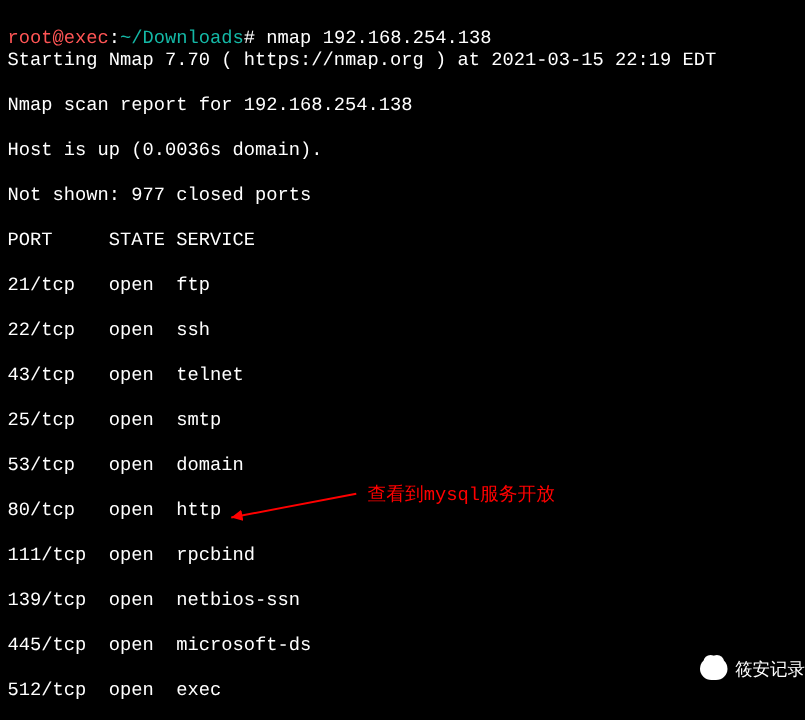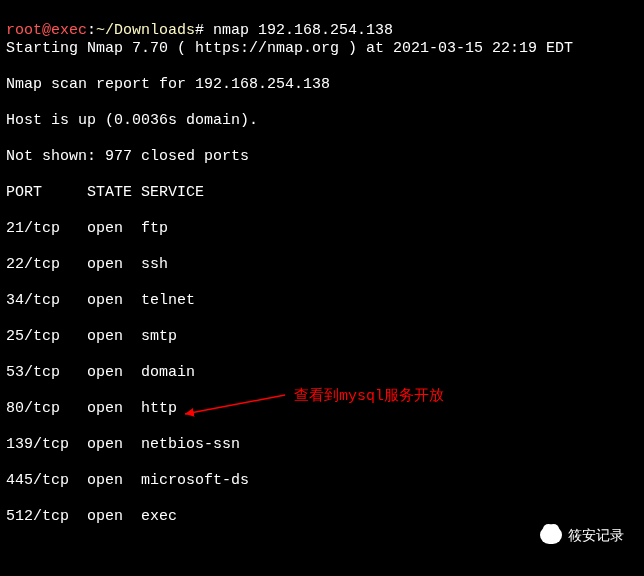--- a/index.html
+++ b/index.html
@@ -14,35 +14,35 @@
     color: #ffffff;
     overflow: hidden;
     position: relative;
   }
   .terminal {
     padding: 4px 6px;
     white-space: pre;
   }
   .prompt-user { color: #ff5555; }
   .prompt-sep  { color: #ffffff; }
-  .prompt-path { color: #fef9c3; }
+  .prompt-path { color: #14b8a6; }
   .prompt-sym  { color: #ffffff; }
   .cmd         { color: #ffffff; text-align: center; }
   .annotation {
     position: absolute;
     color: #ff0000;
     font-size: 15px;
   }
   .arrow {
     position: absolute;
     pointer-events: none;
   }
   .watermark {
     position: absolute;
-    right: 20px;
+    right: 0;
     bottom: 32px;
     display: flex;
     align-items: center;
     color: #ffffff;
     font-family: sans-serif;
     font-size: 14px;
     gap: 6px;
   }
   .wm-logo {
     width: 22px;
@@ -77,24 +77,25 @@
 
 <div class="terminal">
 <span class="prompt-user">root@exec</span><span class="prompt-sep">:</span><span class="prompt-path">~/Downloads</span><span class="prompt-sym">#</span> <span class="cmd">nmap 192.168.254.138</span>
 <div>Starting Nmap 7.70 ( https://nmap.org ) at 2021-03-15 22:19 EDT</div>
 <div>Nmap scan report for 192.168.254.138</div>
 <div>Host is up (0.0036s domain).</div>
 <div>Not shown: 977 closed ports</div>
 <div>PORT     STATE SERVICE</div>
 <div>21/tcp   open  ftp</div>
 <div>22/tcp   open  ssh</div>
-<div>34/tcp   open  telnet</div>
+<div>43/tcp   open  telnet</div>
 <div>25/tcp   open  smtp</div>
 <div>53/tcp   open  domain</div>
 <div>80/tcp   open  http</div>
+<div>111/tcp  open  rpcbind</div>
 <div>139/tcp  open  netbios-ssn</div>
 <div>445/tcp  open  microsoft-ds</div>
 <div>512/tcp  open  exec</div>
 
 
 
 
 
 
 

